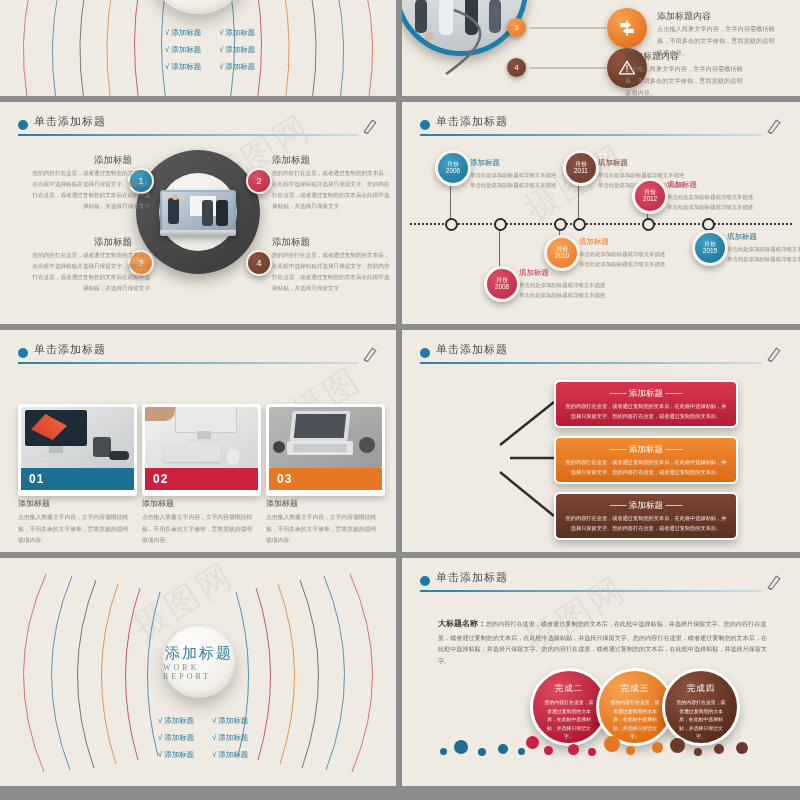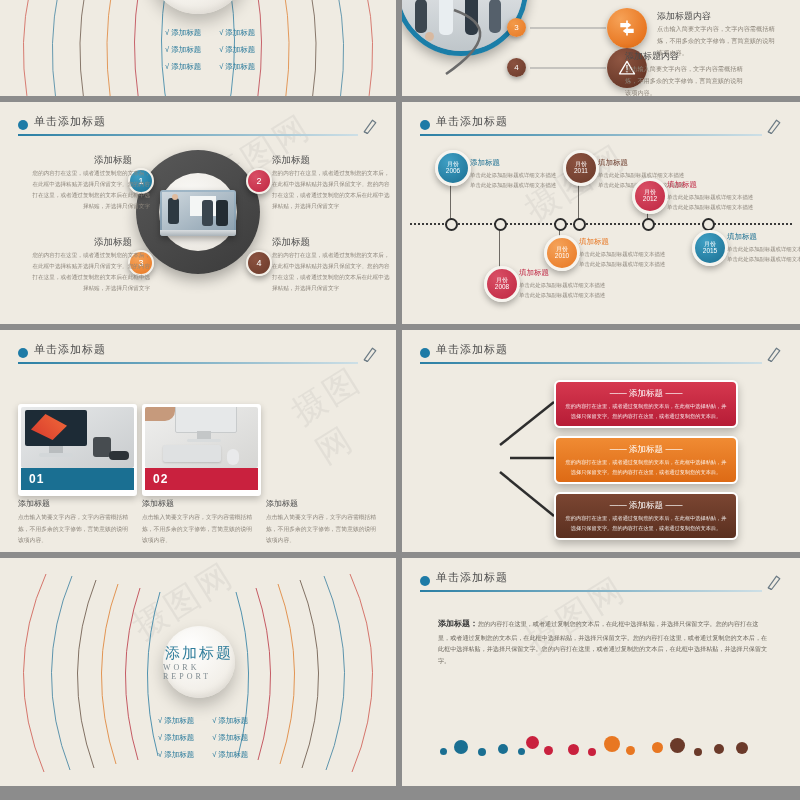--- a/index.html
+++ b/index.html
@@ -356,20 +356,34 @@
         <div style="position:absolute;left:52px;top:24px;width:14px;height:8px;background:#c4c7c8;"></div>
         <div style="position:absolute;left:42px;top:32px;width:34px;height:3px;background:#d9dcdd;border-radius:2px;"></div>
         <div style="position:absolute;left:18px;top:38px;width:58px;height:17px;background:#dfe1e2;border-radius:2px;box-shadow:0 1px 2px rgba(0,0,0,.15);"></div>
         <div style="position:absolute;left:82px;top:42px;width:12px;height:16px;background:#e9eaeb;border-radius:6px;"></div>
       </div>
       <div class="bar" style="background:#c9213e;align-items:center;">
         <span class="n">02</span>
       </div>
     </div>
 
+    <div class="card" style="left:266px;">
+      <div class="ph" style="background:linear-gradient(150deg,#b9b9b7,#9b9b99);">
+        <div style="position:absolute;left:22px;top:4px;width:58px;height:30px;background:#dcdedf;
+                    transform:skewX(-6deg);border-radius:2px;"></div>
+        <div style="position:absolute;left:26px;top:7px;width:50px;height:24px;background:#4b5157;transform:skewX(-6deg);"></div>
+        <div style="position:absolute;left:18px;top:34px;width:66px;height:14px;background:#e2e4e5;border-radius:2px;"></div>
+        <div style="position:absolute;left:24px;top:37px;width:54px;height:8px;background:#c9cccd;"></div>
+        <div style="position:absolute;left:90px;top:30px;width:16px;height:16px;background:#4d5155;border-radius:50%;"></div>
+        <div style="position:absolute;left:4px;top:34px;width:12px;height:12px;background:#3f4448;border-radius:50%;"></div>
+      </div>
+      <div class="bar" style="background:#e87722;">
+        <span class="n">03</span>
+      </div>
+    </div>
 
     <div class="ct" style="left:18px;top:168px;">添加标题</div>
     <div class="cb" style="left:18px;top:182px;">点击输入简要文字内容，文字内容需概括精炼，不用多余的文字修饰，言简意赅的说明该项内容。</div>
     <div class="ct" style="left:142px;top:168px;">添加标题</div>
     <div class="cb" style="left:142px;top:182px;">点击输入简要文字内容，文字内容需概括精炼，不用多余的文字修饰，言简意赅的说明该项内容。</div>
     <div class="ct" style="left:266px;top:168px;">添加标题</div>
     <div class="cb" style="left:266px;top:182px;">点击输入简要文字内容，文字内容需概括精炼，不用多余的文字修饰，言简意赅的说明该项内容。</div>
   </div>
 
   <div class="cell c6">
@@ -458,23 +472,38 @@
       <div class="head-dot"></div>
       <div class="head-title">单击添加标题</div>
       <div class="head-rule"></div>
       <svg class="pen" viewBox="0 0 24 24" fill="none" stroke="#6b7a84" stroke-width="1.4">
         <path d="M5 19 L15 5 L19 8 L9 21 Z" stroke-linejoin="round"></path>
           <line x1="5" y1="19" x2="9" y2="21"></line>
       </svg>
     </div>
 
     <div class="para" style="left:36px;top:58px;width:330px;">
-      <b>添加标题：</b><span>您的内容打在这里，或者通过复制您的文本后，在此框中选择粘贴，并选择只保留文字。您的内容打在这里，或者通过复制您的文本后，在此框中选择粘贴，并选择只保留文字。您的内容打在这里，或者通过复制您的文本后，在此框中选择粘贴，并选择只保留文字。您的内容打在这里，或者通过复制您的文本后，在此框中选择粘贴，并选择只保留文字。</span>
-    </div>
-
+      <b>大标题名称：</b><span>您的内容打在这里，或者通过复制您的文本后，在此框中选择粘贴，并选择只保留文字。您的内容打在这里，或者通过复制您的文本后，在此框中选择粘贴，并选择只保留文字。您的内容打在这里，或者通过复制您的文本后，在此框中选择粘贴，并选择只保留文字。您的内容打在这里，或者通过复制您的文本后，在此框中选择粘贴，并选择只保留文字。</span>
+    </div>
+
+    <div class="bub" style="left:128px;top:110px;
+         background:radial-gradient(circle at 32% 26%,#dc4a5f,#b21a33 75%);">
+      <div class="t">完成二</div>
+      <div class="x">您的内容打在这里，或者通过复制您的文本后，在此框中选择粘贴，并选择只保留文字。</div>
+    </div>
+    <div class="bub" style="left:194px;top:110px;
+         background:radial-gradient(circle at 32% 26%,#f7a355,#e06f12 75%);">
+      <div class="t">完成三</div>
+      <div class="x">您的内容打在这里，或者通过复制您的文本后，在此框中选择粘贴，并选择只保留文字。</div>
+    </div>
+    <div class="bub" style="left:260px;top:110px;
+         background:radial-gradient(circle at 32% 26%,#8b5240,#5b2d1d 75%);">
+      <div class="t">完成四</div>
+      <div class="x">您的内容打在这里，或者通过复制您的文本后，在此框中选择粘贴，并选择只保留文字。</div>
+    </div>
 
     <div class="dot" style="left:38px;top:190px;width:7px;height:7px;background:#1a6f92;"></div>
     <div class="dot" style="left:52px;top:182px;width:14px;height:14px;background:#1a6f92;"></div>
     <div class="dot" style="left:76px;top:190px;width:8px;height:8px;background:#1a6f92;"></div>
     <div class="dot" style="left:96px;top:186px;width:10px;height:10px;background:#1a6f92;"></div>
     <div class="dot" style="left:116px;top:190px;width:7px;height:7px;background:#1a6f92;"></div>
     <div class="dot" style="left:124px;top:178px;width:13px;height:13px;background:#c9213e;"></div>
     <div class="dot" style="left:142px;top:188px;width:9px;height:9px;background:#c9213e;"></div>
     <div class="dot" style="left:166px;top:186px;width:11px;height:11px;background:#c9213e;"></div>
     <div class="dot" style="left:186px;top:190px;width:8px;height:8px;background:#c9213e;"></div>

